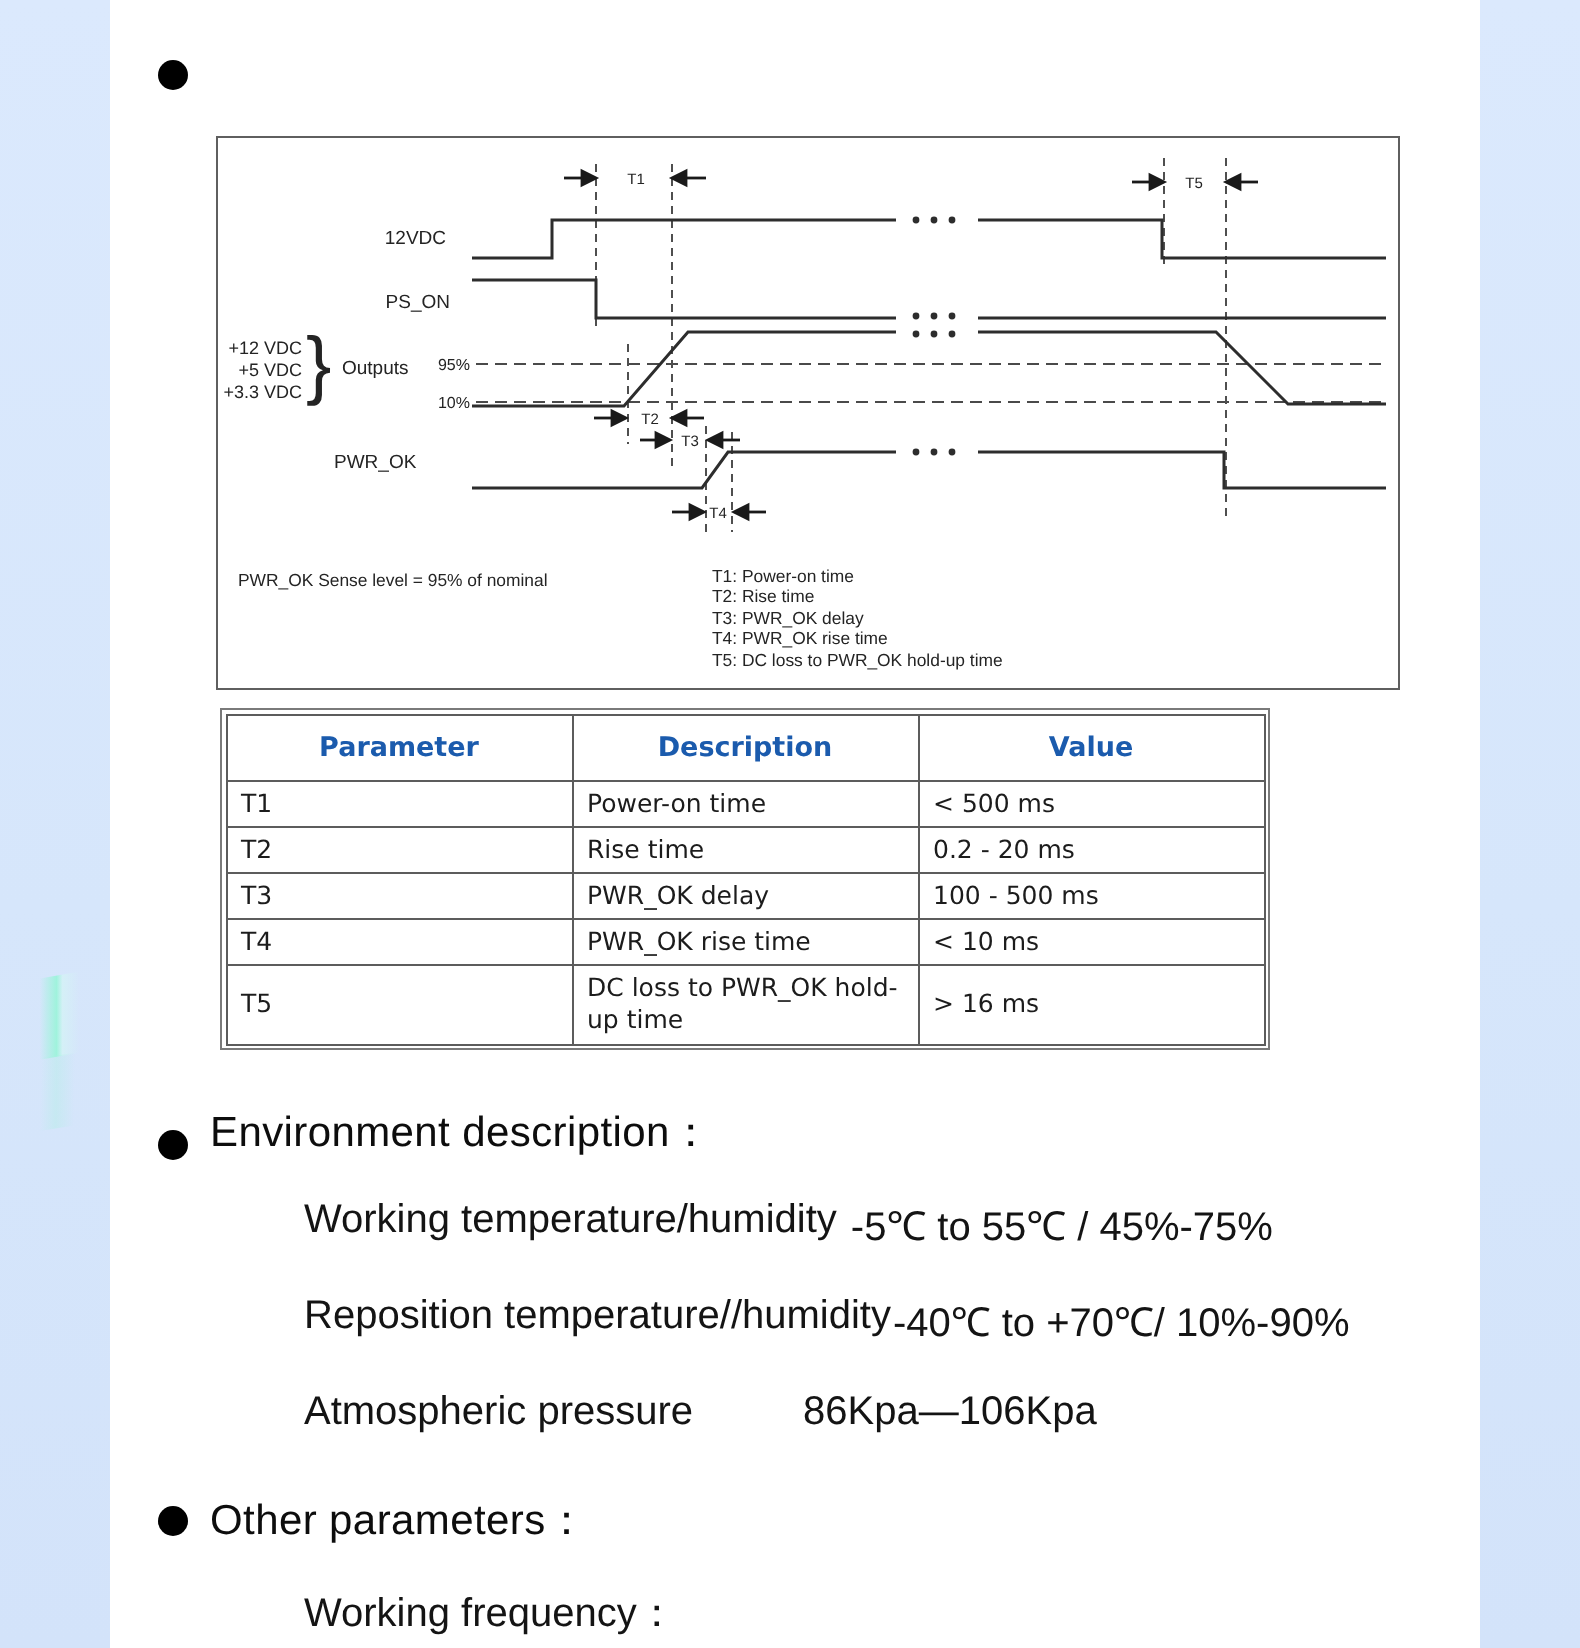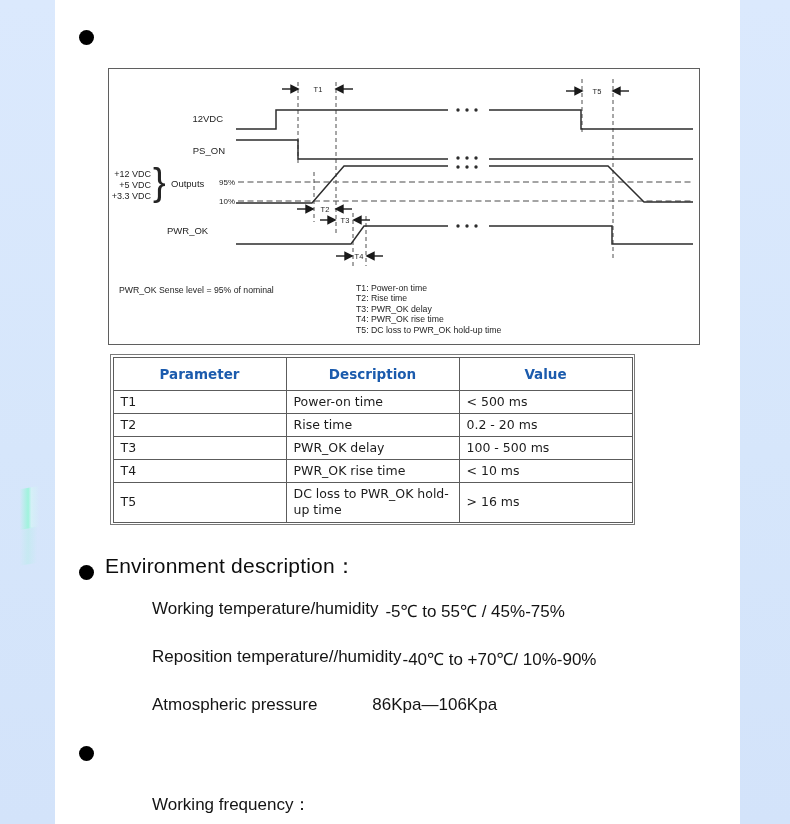--- a/index.html
+++ b/index.html
@@ -23,21 +23,21 @@
 
   .tblwrap{position:absolute;left:110px;top:354px;width:525px;border:1px solid #7a7a7a;background:#fff;padding:1.5px;box-sizing:border-box;}
   table.spec{width:100%;border-collapse:collapse;table-layout:fixed;}
   table.spec th, table.spec td{border:1px solid #5c5c5c;}
   table.spec th{color:#1b5bad;font-weight:bold;font-size:13.5px;height:30px;text-align:center;font-family:"DejaVu Sans", sans-serif;}
   table.spec td{font-size:12.5px;color:#1c1c1c;padding:2px 7px;font-family:"DejaVu Sans", sans-serif;line-height:1.25;}
   table.spec td.c1{width:148px;}
   table.spec td.c2{width:198px;}
   tr.r{height:23px;} tr.r5{height:40px;}
 
-  .env-row{position:absolute;left:152px;display:flex;font-size:17px;color:#141414;white-space:nowrap;}
+  .env-row{position:absolute;left:152px;display:flex;font-size:20px;color:#141414;white-space:nowrap;}
   .gap25{margin-left:7px;} .gap13{margin-left:1px;} .gap55{margin-left:55px;} .gap4{margin-left:5px;}
 </style>
 </head>
 <body>
 
 <div class="page">
   <div class="content-panel"></div>
   <div class="streak"></div>
   <div class="streak2"></div>
 
@@ -182,18 +182,19 @@
     <span>Reposition temperature//humidity</span>
     <span class="gap13">-40℃ to +70℃/ 10%-90%</span>
   </div>
   <div class="env-row" style="top:695px;">
     <span>Atmospheric pressure</span>
     <span class="gap55">86Kpa—106Kpa</span>
   </div>
 
   <div class="sec-head" style="left:79px;top:746px;">
     <span class="bullet"></span>
+    <span class="txt">Other parameters：</span>
   </div>
 
   <div class="env-row" style="top:793px;">
     <span>Working frequency：</span>
   </div>
 </div>
 
 </body></html>

